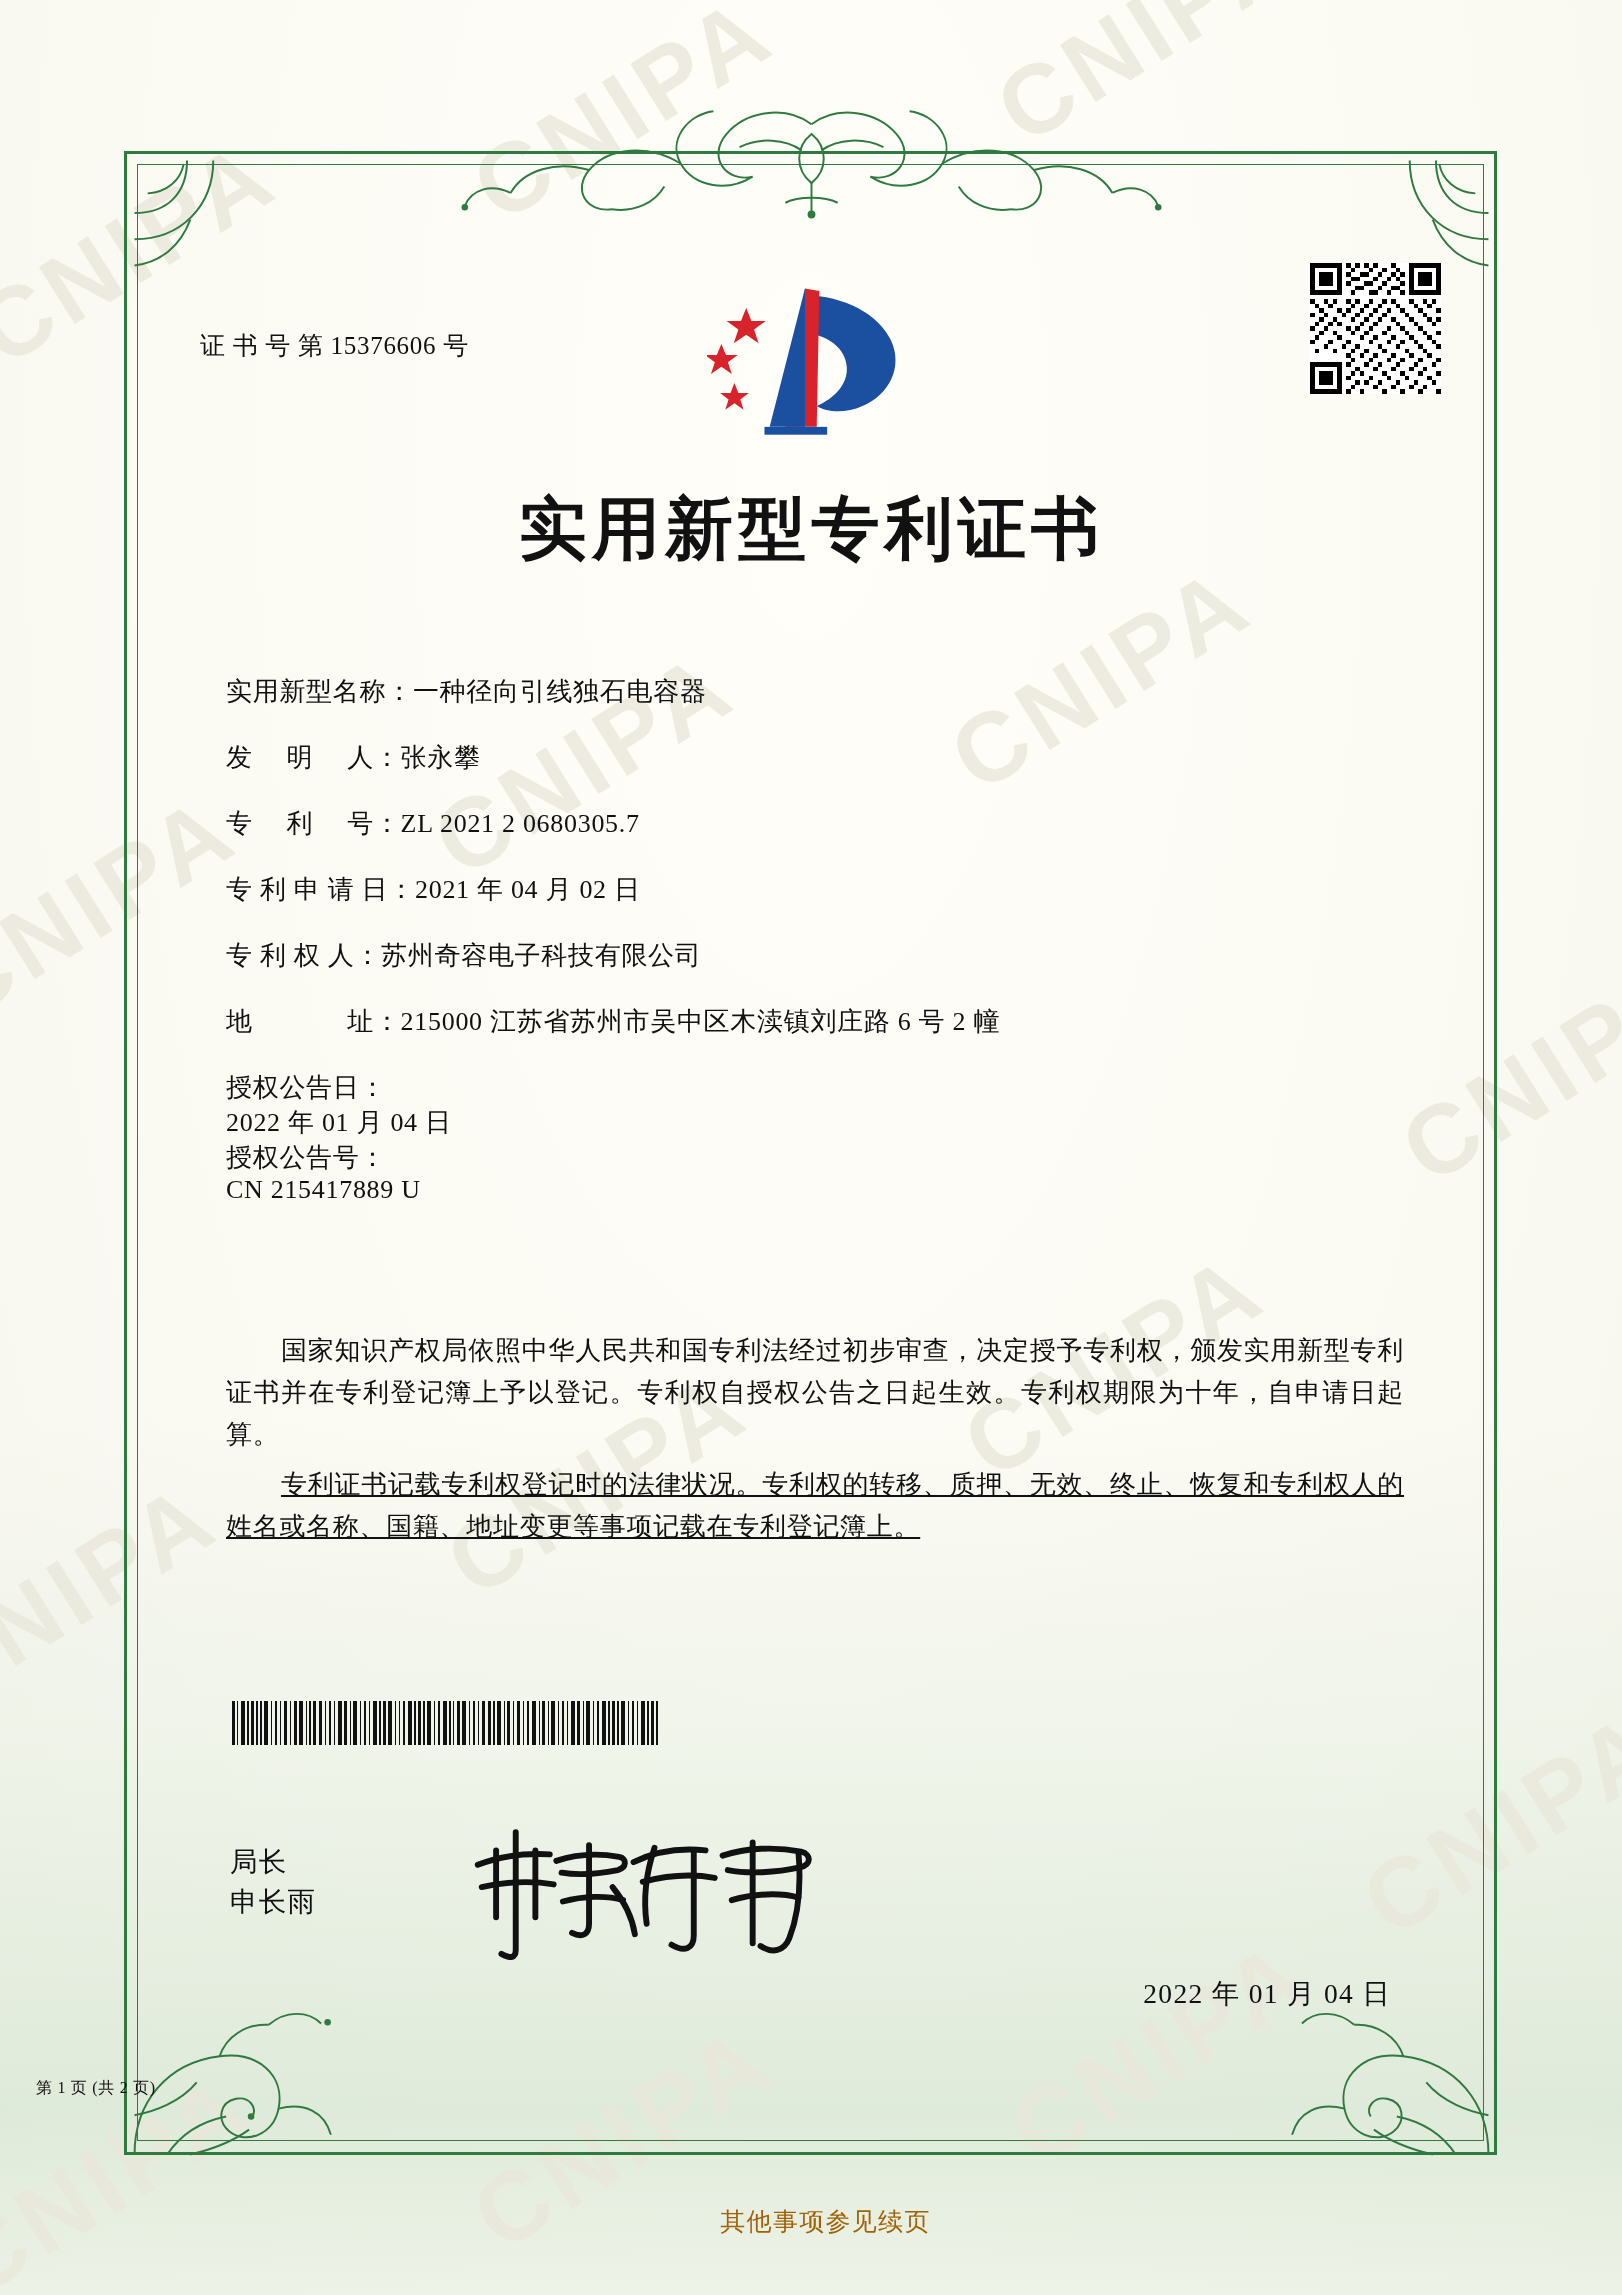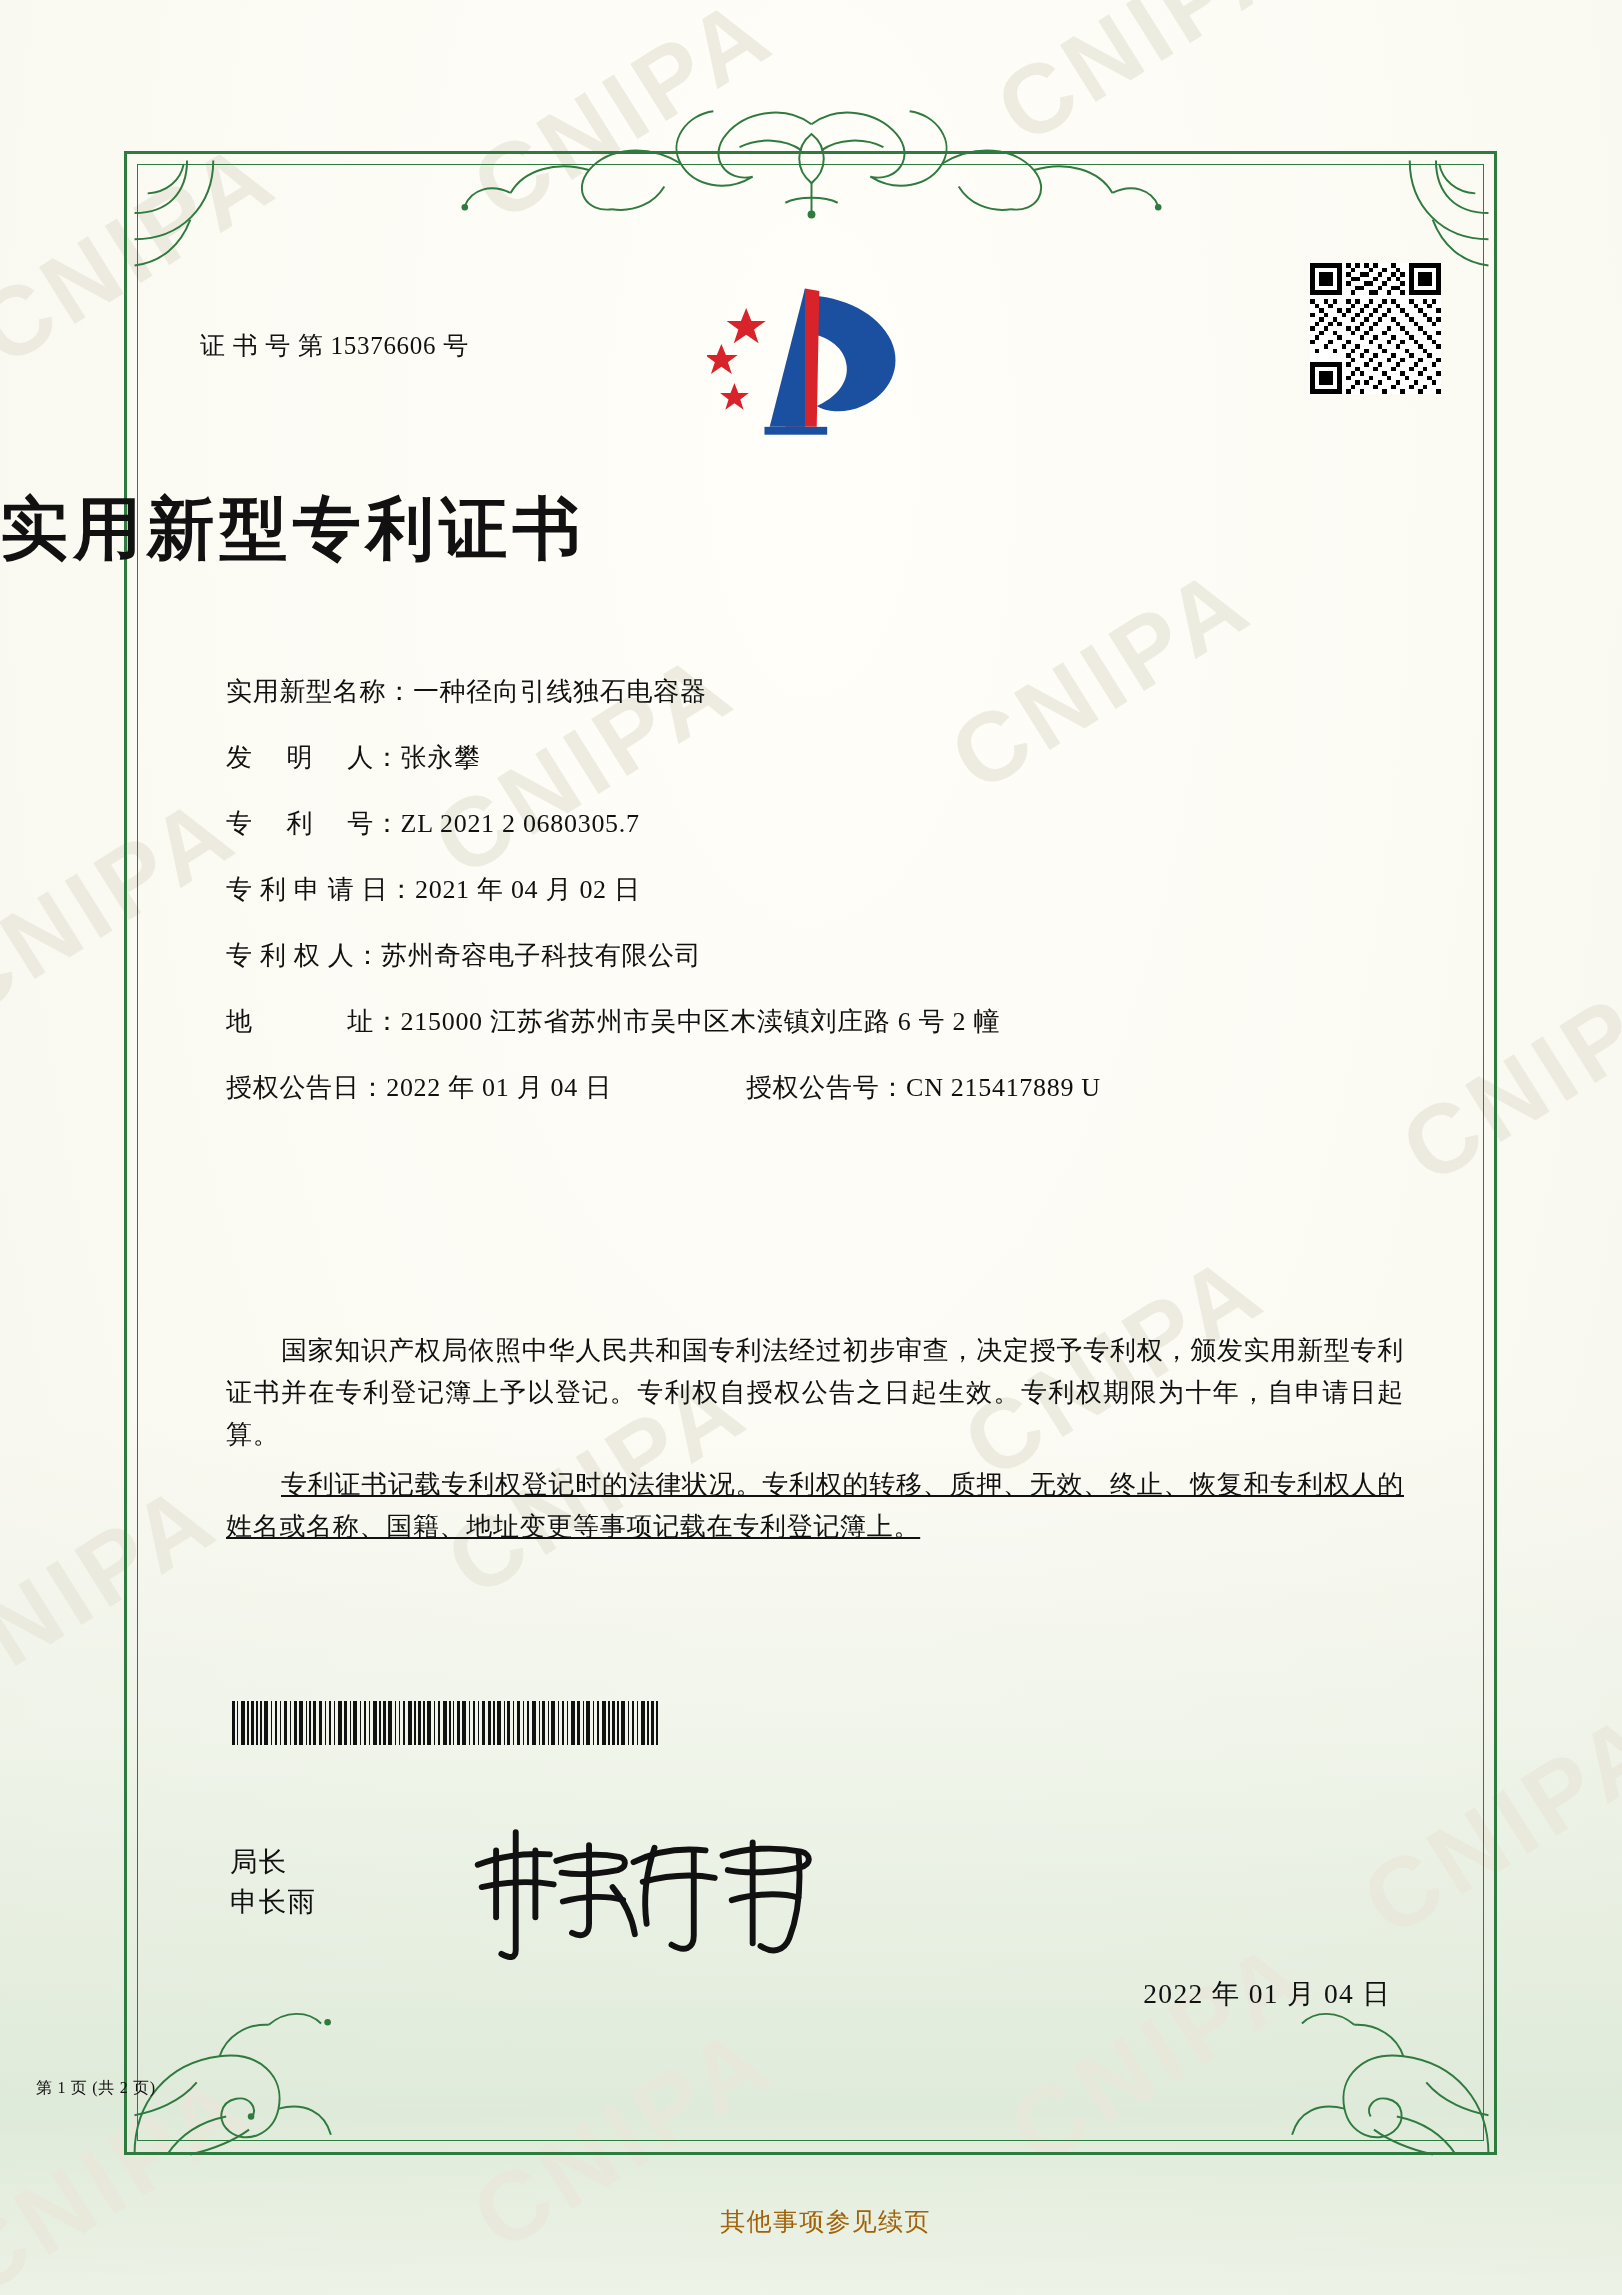--- a/index.html
+++ b/index.html
@@ -94,21 +94,21 @@
     position: absolute;
     left: 707px;
     top: 275px;
     width: 209px;
     height: 177px;
   }
   .title {
     position: absolute;
     left: 0; right: 0;
     top: 484px;
-    text-align: left;
+    text-align: center;
     font-size: 68px;
     font-weight: 700;
     letter-spacing: 5.2px;
     color: #111;
     font-family: "DejaVu Serif", "Liberation Serif", serif;
   }
   
   .fields {
     position: absolute;
     left: 226px;
@@ -124,20 +124,21 @@
   }
   .field-label {
     white-space: pre;
     letter-spacing: 0.7px;
   }
   .field-value {
     letter-spacing: 0.7px;
   }
   .field-row.two-col {
     justify-content: flex-start;
+    flex-direction: column;
   }
   .gap-col {
     display: inline-block;
     width: 134px;
   }
   
   .para {
     position: absolute;
     left: 226px;
     width: 1178px;

